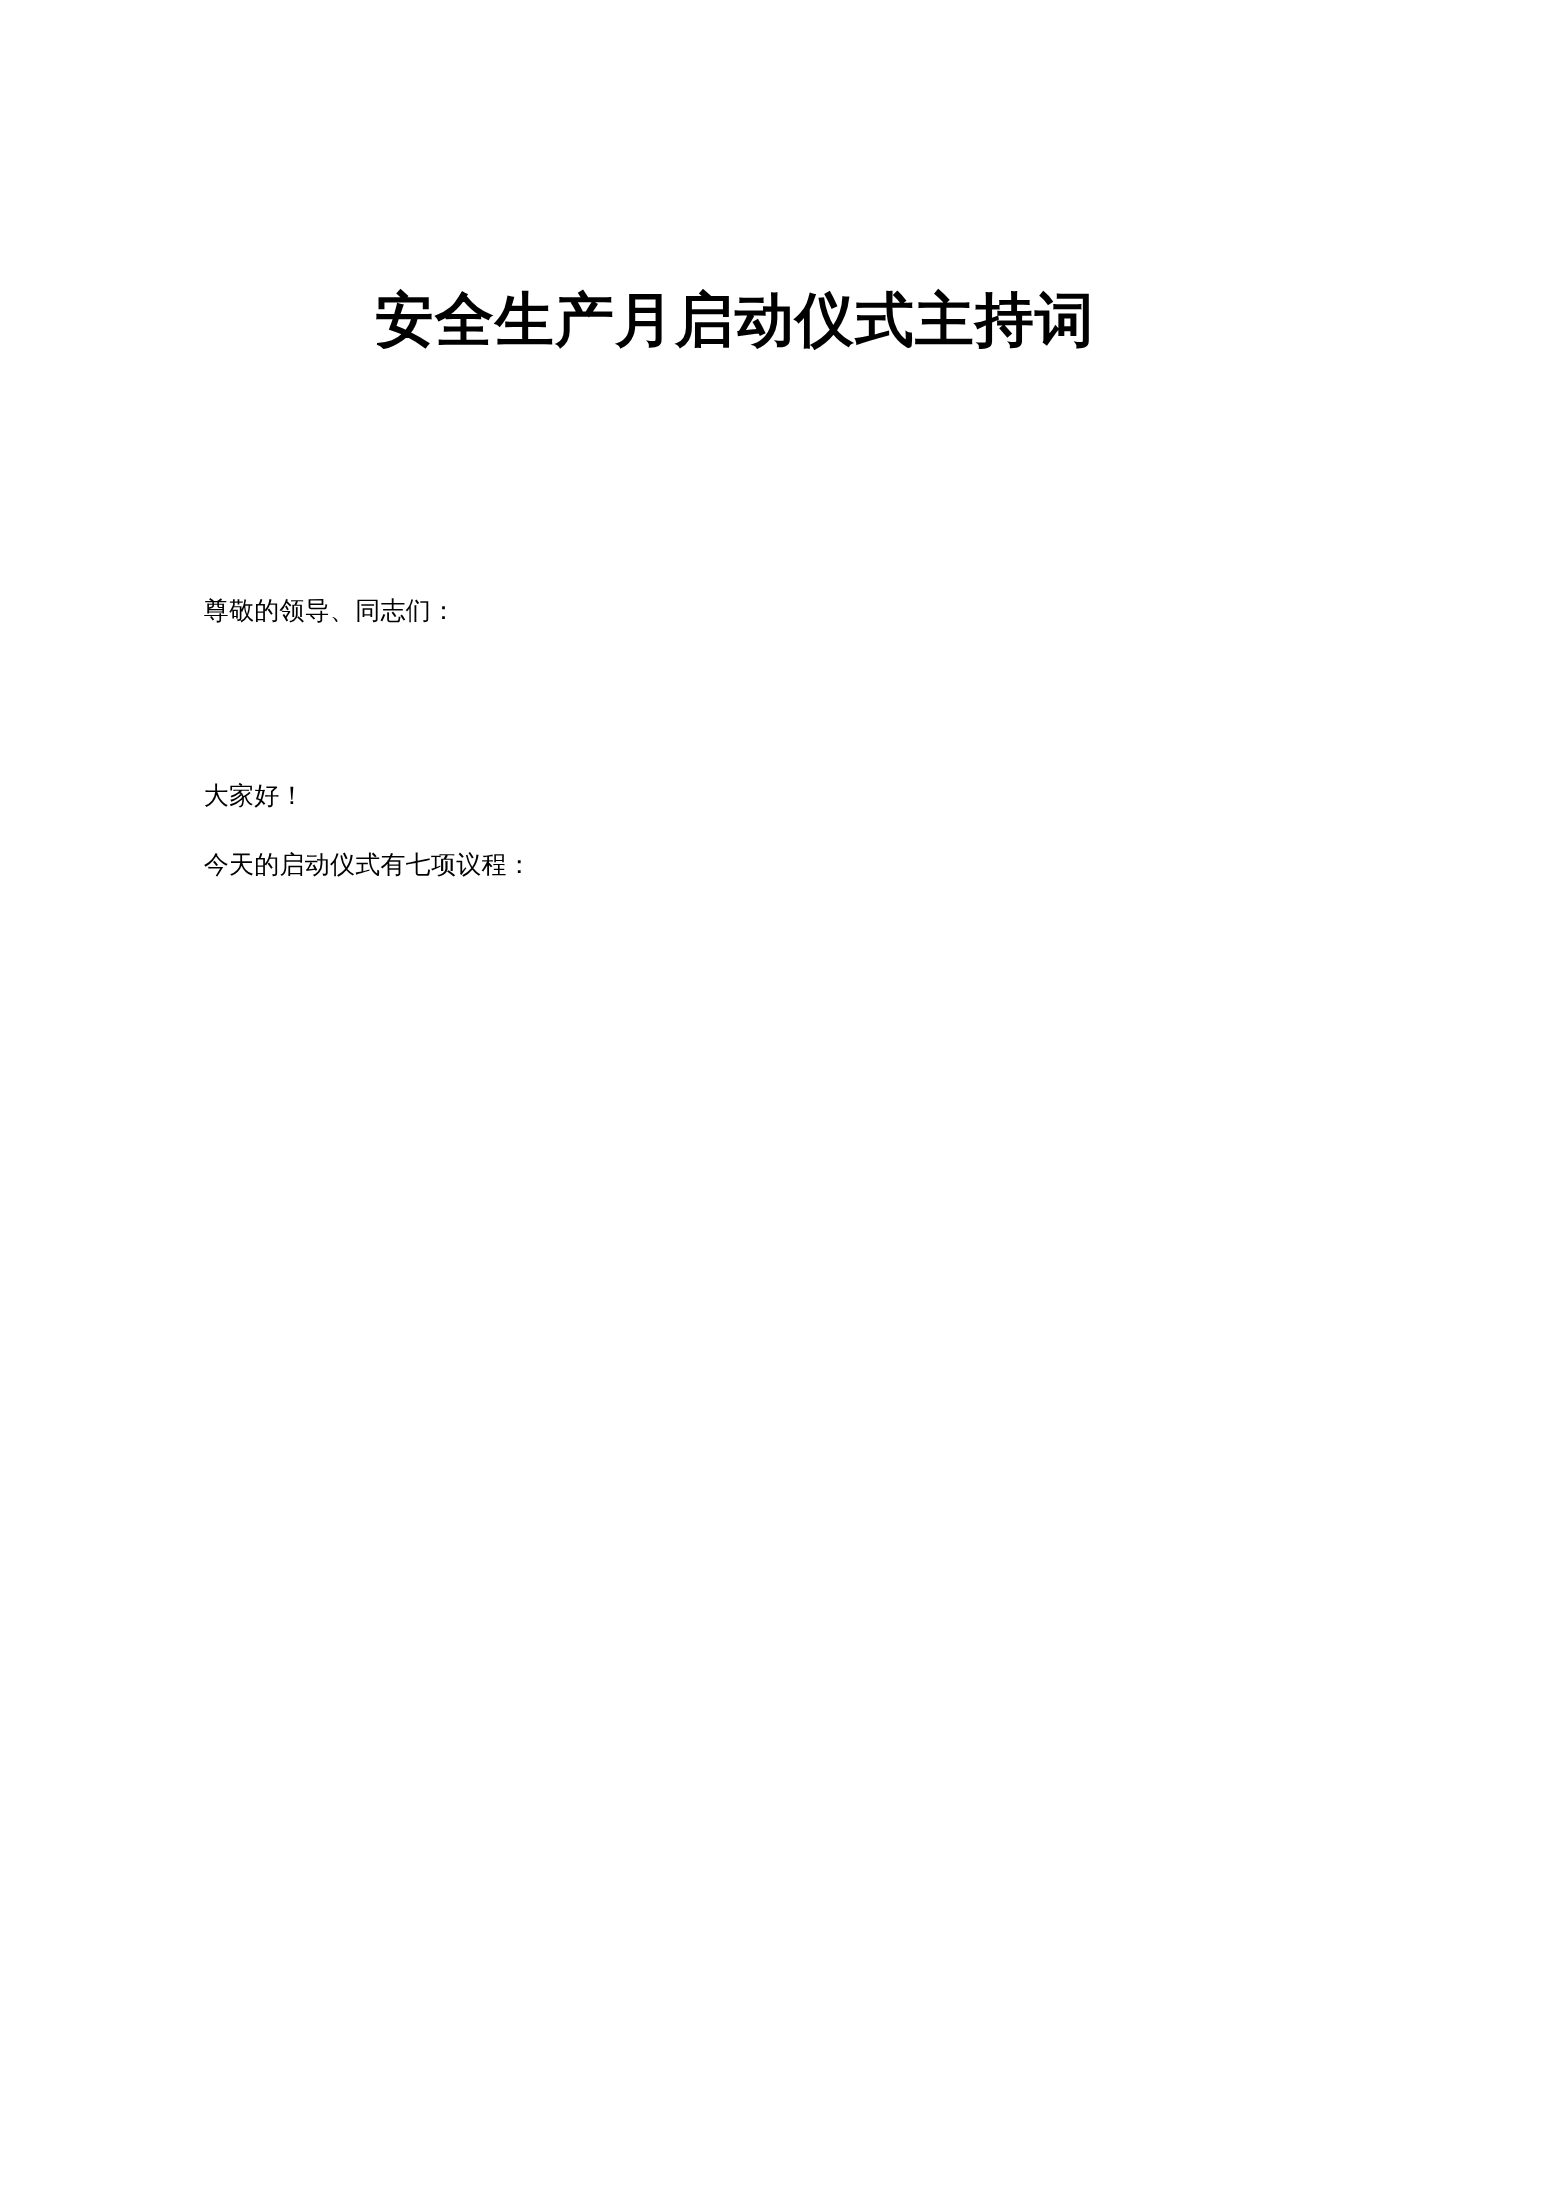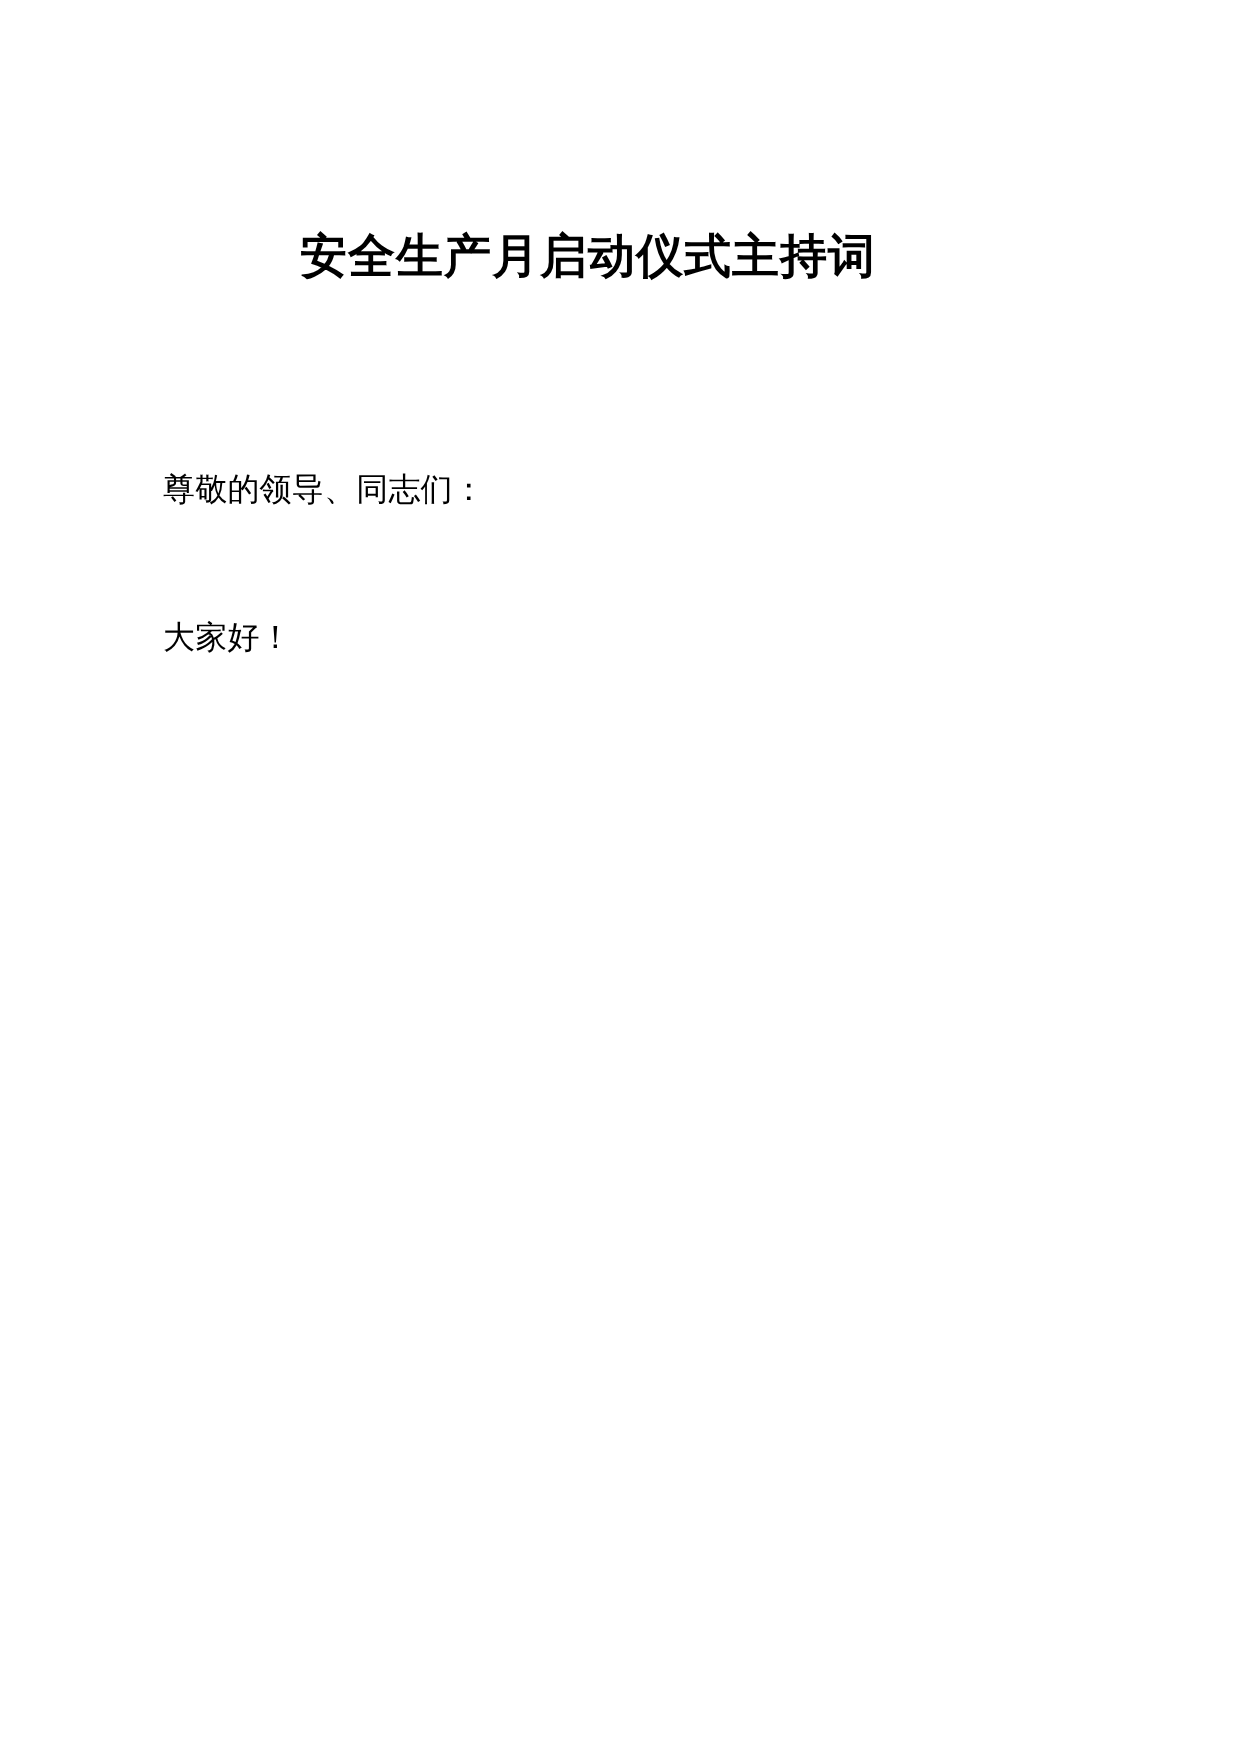--- a/index.html
+++ b/index.html
@@ -41,21 +41,21 @@
     color: #000000;
   }
   .content {
     position: absolute;
     left: 163px;
     top: 462px;
     width: 800px;
   }
   .para {
     margin: 0;
-    font-size: 32px;
+    font-size: 20px;
     line-height: 55px;
     color: #000000;
     text-align: justify;
     text-justify: inter-ideograph;
     letter-spacing: 0.2px;
   }
   .para.salutation {
     margin-bottom: 93px;
   }
   .para.greeting {
@@ -74,16 +74,17 @@
     <h1 class="doc-title">安全生产月启动仪式主持词</h1>
 
     <div class="content">
 
       <p class="para salutation">尊敬的领导、同志们：</p>
 
       <p class="para greeting">大家好！</p>
 
 
 
+      <p class="para block">今天的启动仪式有七项议程：</p>
 
     </div>
   </div>
 </div>
 
 </body></html>

